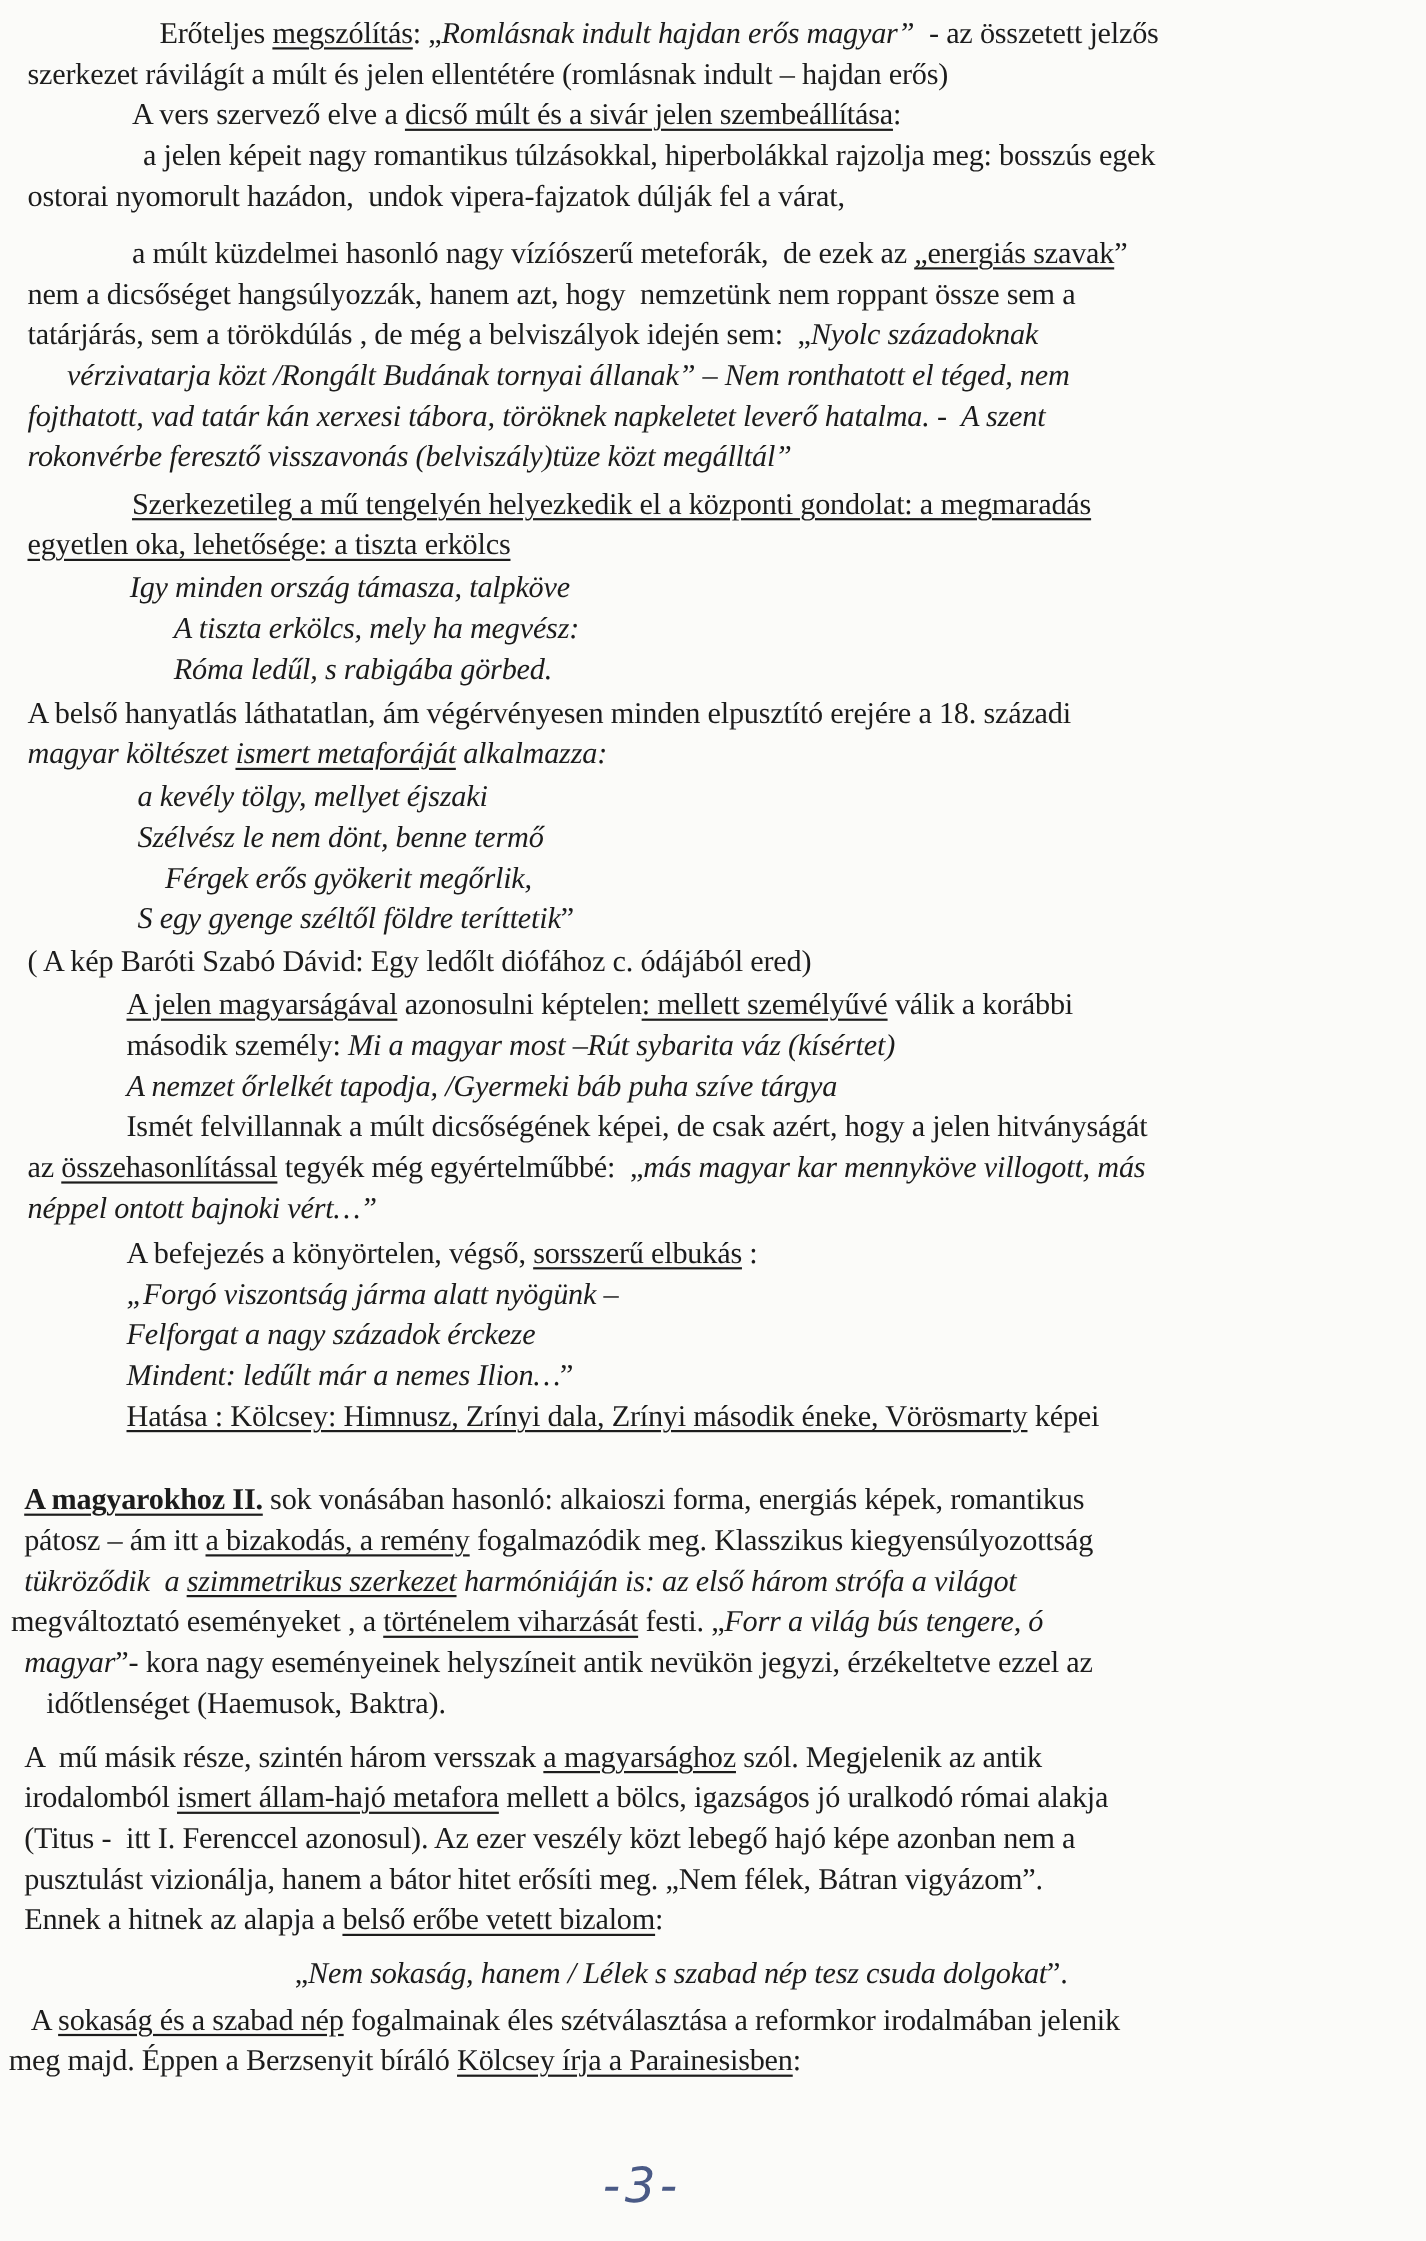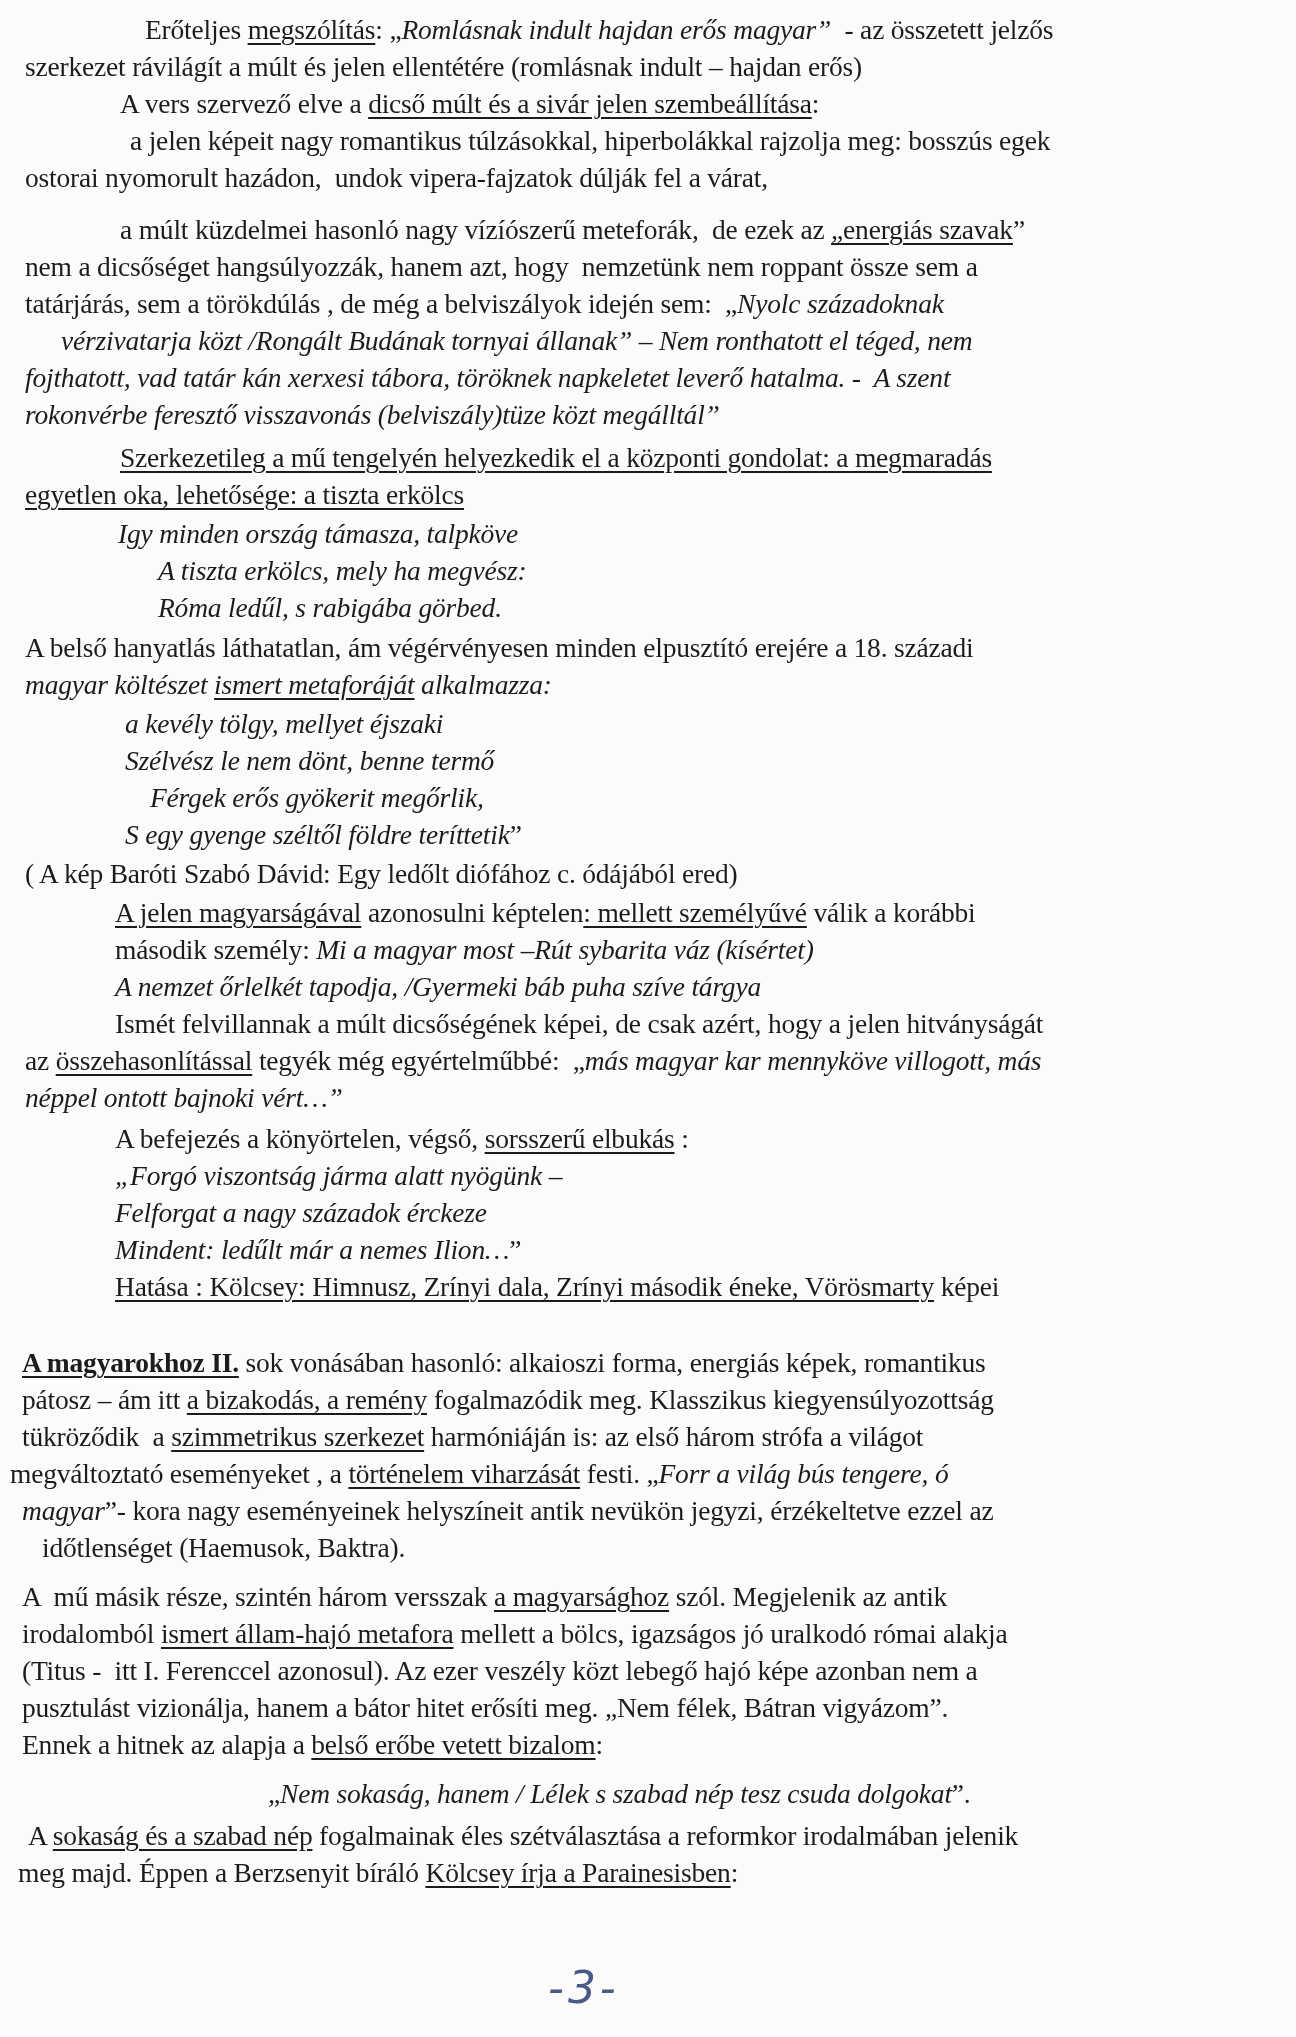--- a/index.html
+++ b/index.html
@@ -59,27 +59,27 @@
       <div class="line" style="left: 115px; top: 1006px;"><span>Ismét felvillannak a múlt dicsőségének képei, de csak azért, hogy a jelen hitványságát</span></div>
       <div class="line" style="left: 25px; top: 1043px;"><span>az </span><span class="u">összehasonlítással</span><span> tegyék még egyértelműbbé:  „</span><span class="i">más magyar kar mennyköve villogott, más</span></div>
       <div class="line" style="left: 25px; top: 1080px;"><span class="i">néppel ontott bajnoki vért…”</span></div>
       <div class="line" style="left: 115px; top: 1121px;"><span>A befejezés a könyörtelen, végső, </span><span class="u">sorsszerű elbukás</span><span> :</span></div>
       <div class="line" style="left: 115px; top: 1158px;"><span class="i">„Forgó viszontság járma alatt nyögünk –</span></div>
       <div class="line" style="left: 115px; top: 1195px;"><span class="i">Felforgat a nagy századok érckeze</span></div>
       <div class="line" style="left: 115px; top: 1232px;"><span class="i">Mindent: ledűlt már a nemes Ilion…</span><span>”</span></div>
       <div class="line" style="left: 115px; top: 1269px;"><span class="u">Hatása : Kölcsey: Himnusz, Zrínyi dala, Zrínyi második éneke, Vörösmarty</span><span> képei</span></div>
       <div class="line" style="left: 22px; top: 1345px;"><span class="u b">A magyarokhoz II.</span><span> sok vonásában hasonló: alkaioszi forma, energiás képek, romantikus</span></div>
       <div class="line" style="left: 22px; top: 1382px;"><span>pátosz – ám itt </span><span class="u">a bizakodás, a remény</span><span> fogalmazódik meg. Klasszikus kiegyensúlyozottság</span></div>
-      <div class="line" style="left: 22px; top: 1419px;"><span>tükröződik  a </span><span class="u">szimmetrikus szerkezet</span><span> harmóniáján is: az első három strófa a világot</span></div>
+      <div class="line" style="left: 22px; top: 1419px; font-style: italic;"><span>tükröződik  a </span><span class="u">szimmetrikus szerkezet</span><span> harmóniáján is: az első három strófa a világot</span></div>
       <div class="line" style="left: 10px; top: 1456px;"><span>megváltoztató eseményeket , a </span><span class="u">történelem viharzását</span><span> festi. „</span><span class="i">Forr a világ bús tengere, ó</span></div>
       <div class="line" style="left: 22px; top: 1493px;"><span class="i">magyar</span><span>”- kora nagy eseményeinek helyszíneit antik nevükön jegyzi, érzékeltetve ezzel az</span></div>
       <div class="line" style="left: 22px; top: 1530px; margin-left: 20px;"><span>időtlenséget (Haemusok, Baktra).</span></div>
       <div class="line" style="left: 22px; top: 1579px;"><span>A  mű másik része, szintén három versszak </span><span class="u">a magyarsághoz</span><span> szól. Megjelenik az antik</span></div>
       <div class="line" style="left: 22px; top: 1616px;"><span>irodalomból </span><span class="u">ismert állam-hajó metafora</span><span> mellett a bölcs, igazságos jó uralkodó római alakja</span></div>
       <div class="line" style="left: 22px; top: 1653px;"><span>(Titus -  itt I. Ferenccel azonosul). Az ezer veszély közt lebegő hajó képe azonban nem a</span></div>
       <div class="line" style="left: 22px; top: 1690px;"><span>pusztulást vizionálja, hanem a bátor hitet erősíti meg. „Nem félek, Bátran vigyázom”.</span></div>
       <div class="line" style="left: 22px; top: 1727px;"><span>Ennek a hitnek az alapja a </span><span class="u">belső erőbe vetett bizalom</span><span>:</span></div>
       <div class="line" style="left: 268px; top: 1776px;"><span>„</span><span class="i">Nem sokaság, hanem / Lélek s szabad nép tesz csuda dolgokat</span><span>”.</span></div>
       <div class="line" style="left: 28px; top: 1818px;"><span>A </span><span class="u">sokaság és a szabad nép</span><span> fogalmainak éles szétválasztása a reformkor irodalmában jelenik</span></div>
-      <div class="line" style="left: 18px; top: 1855px;"><span>meg majd. Éppen a Berzsenyit bíráló </span><span class="u">Kölcsey írja a Parainesisben</span><span>:</span></div>
+      <div class="line" style="left: 8px; top: 1855px;"><span>meg majd. Éppen a Berzsenyit bíráló </span><span class="u">Kölcsey írja a Parainesisben</span><span>:</span></div>
     </div>
   <div class="pagenum">-3-</div>
 </div>
 
 </body></html>

